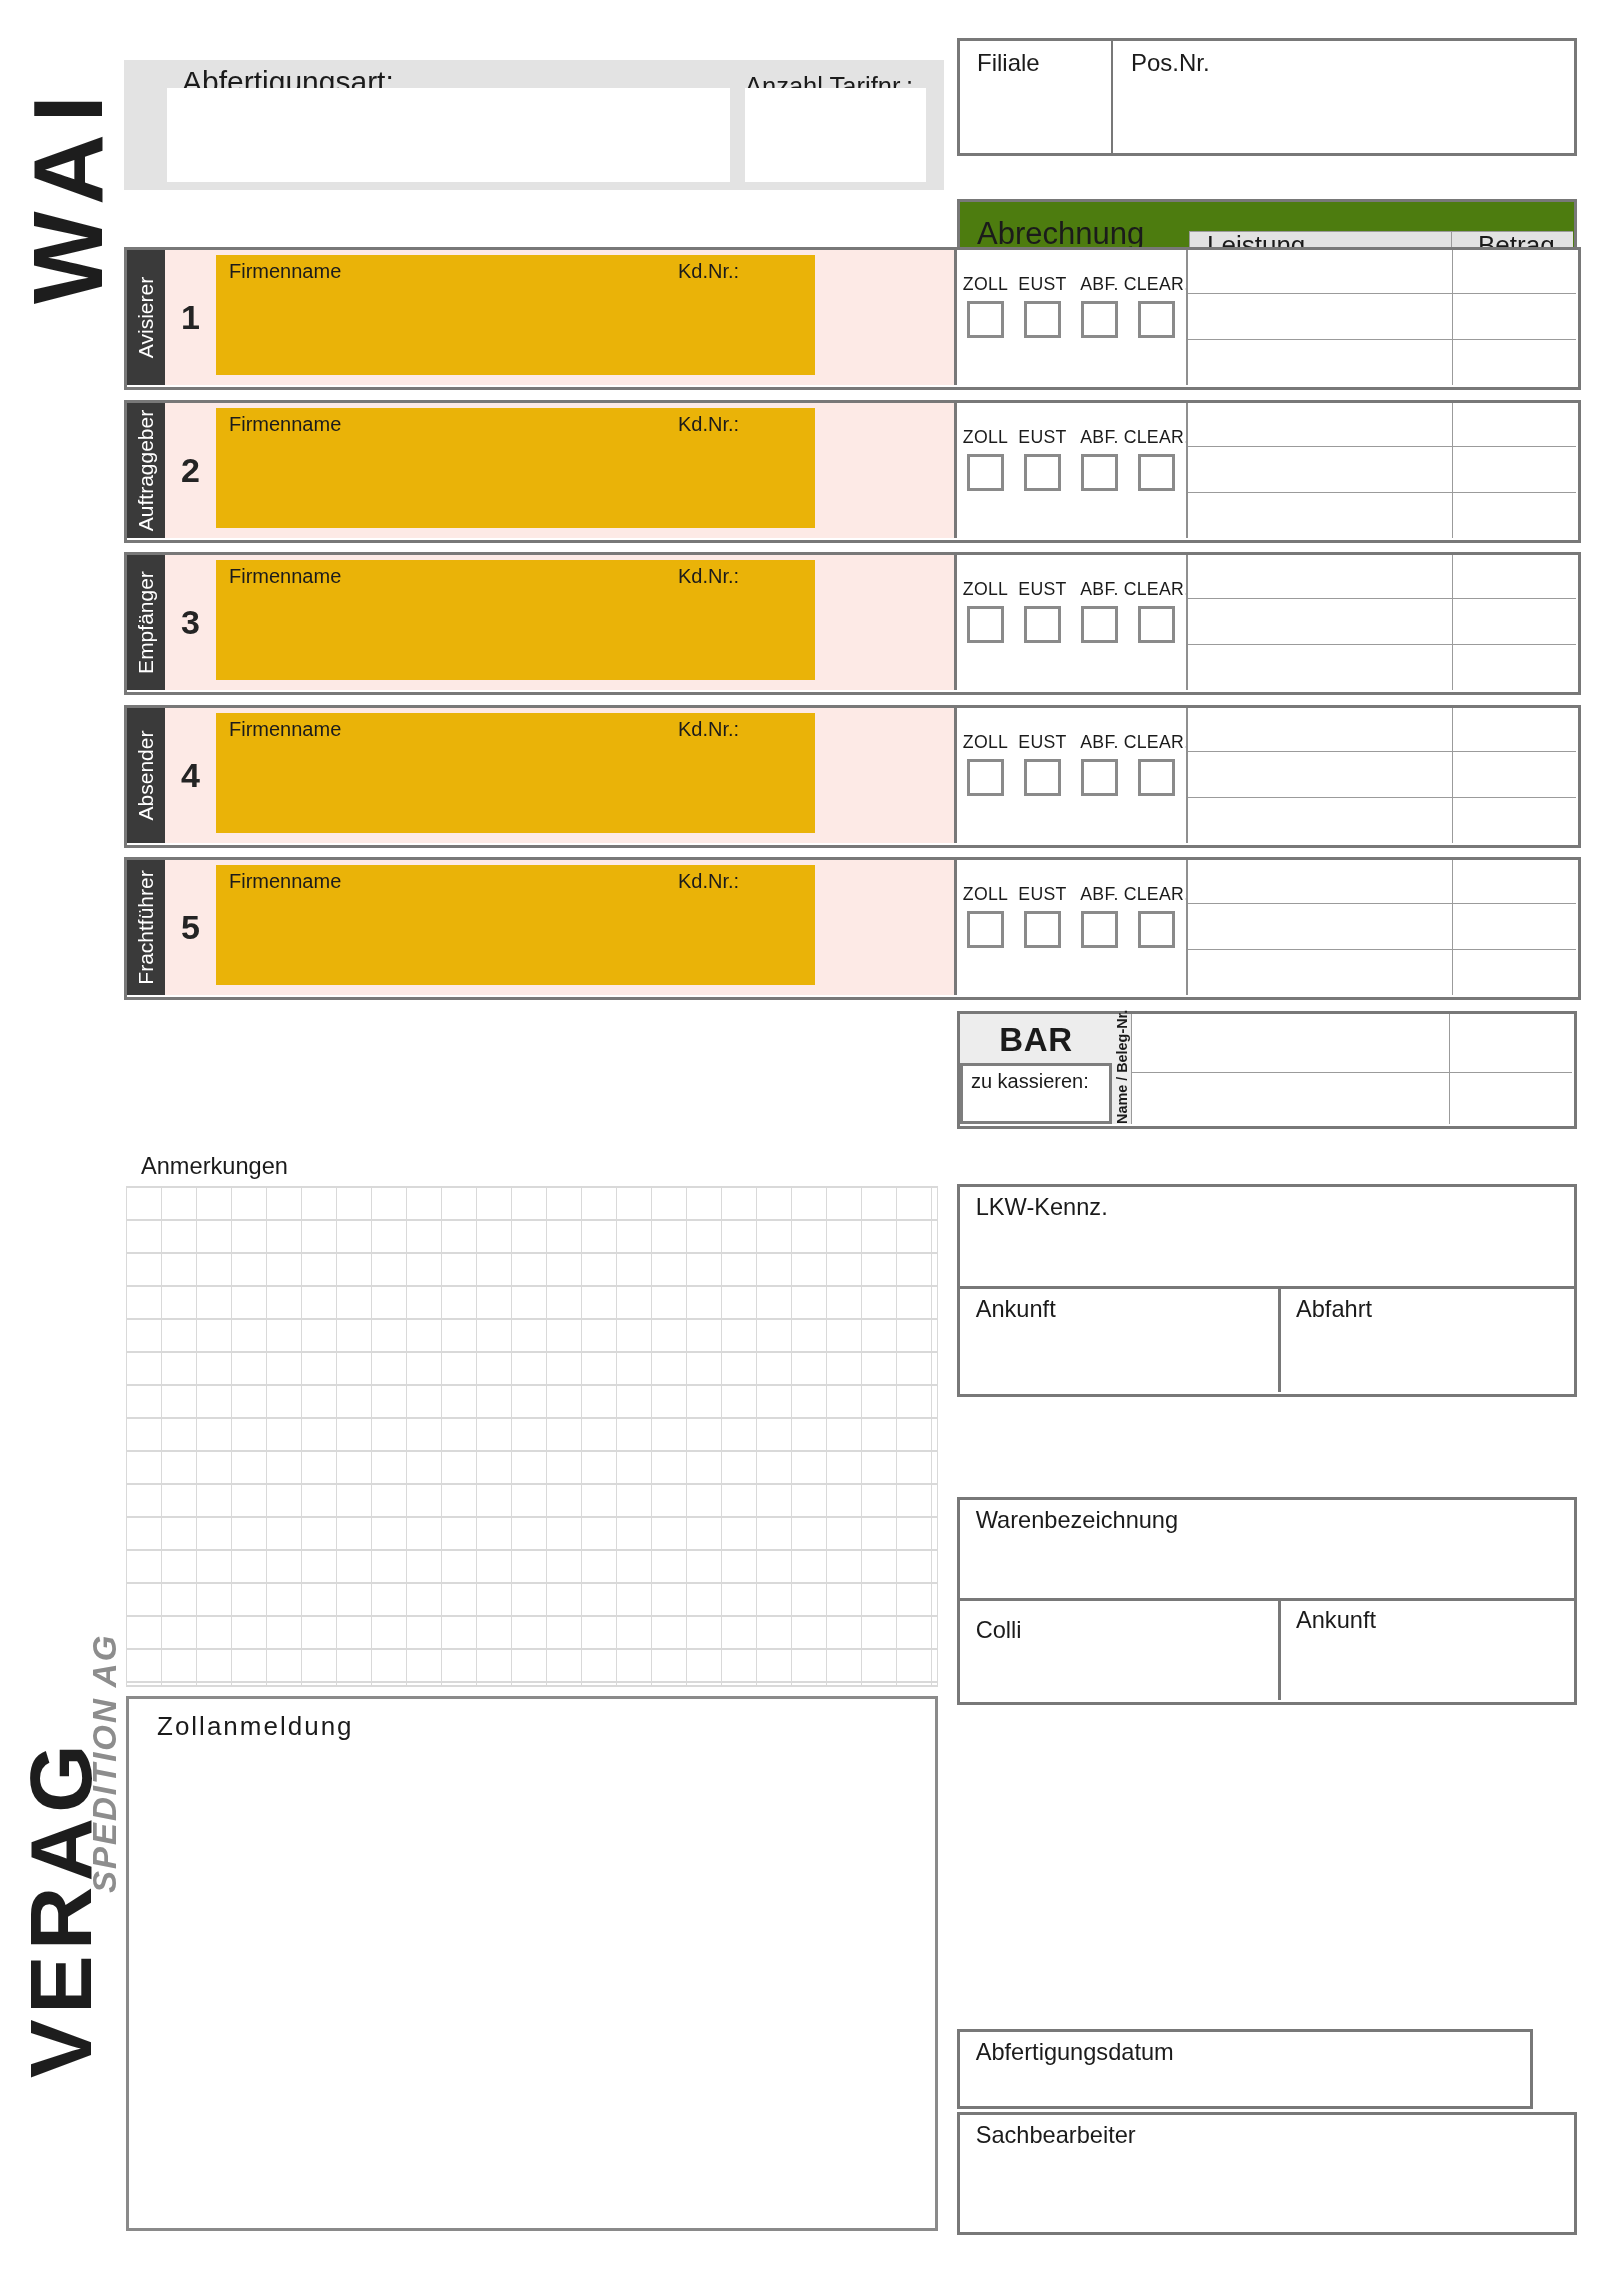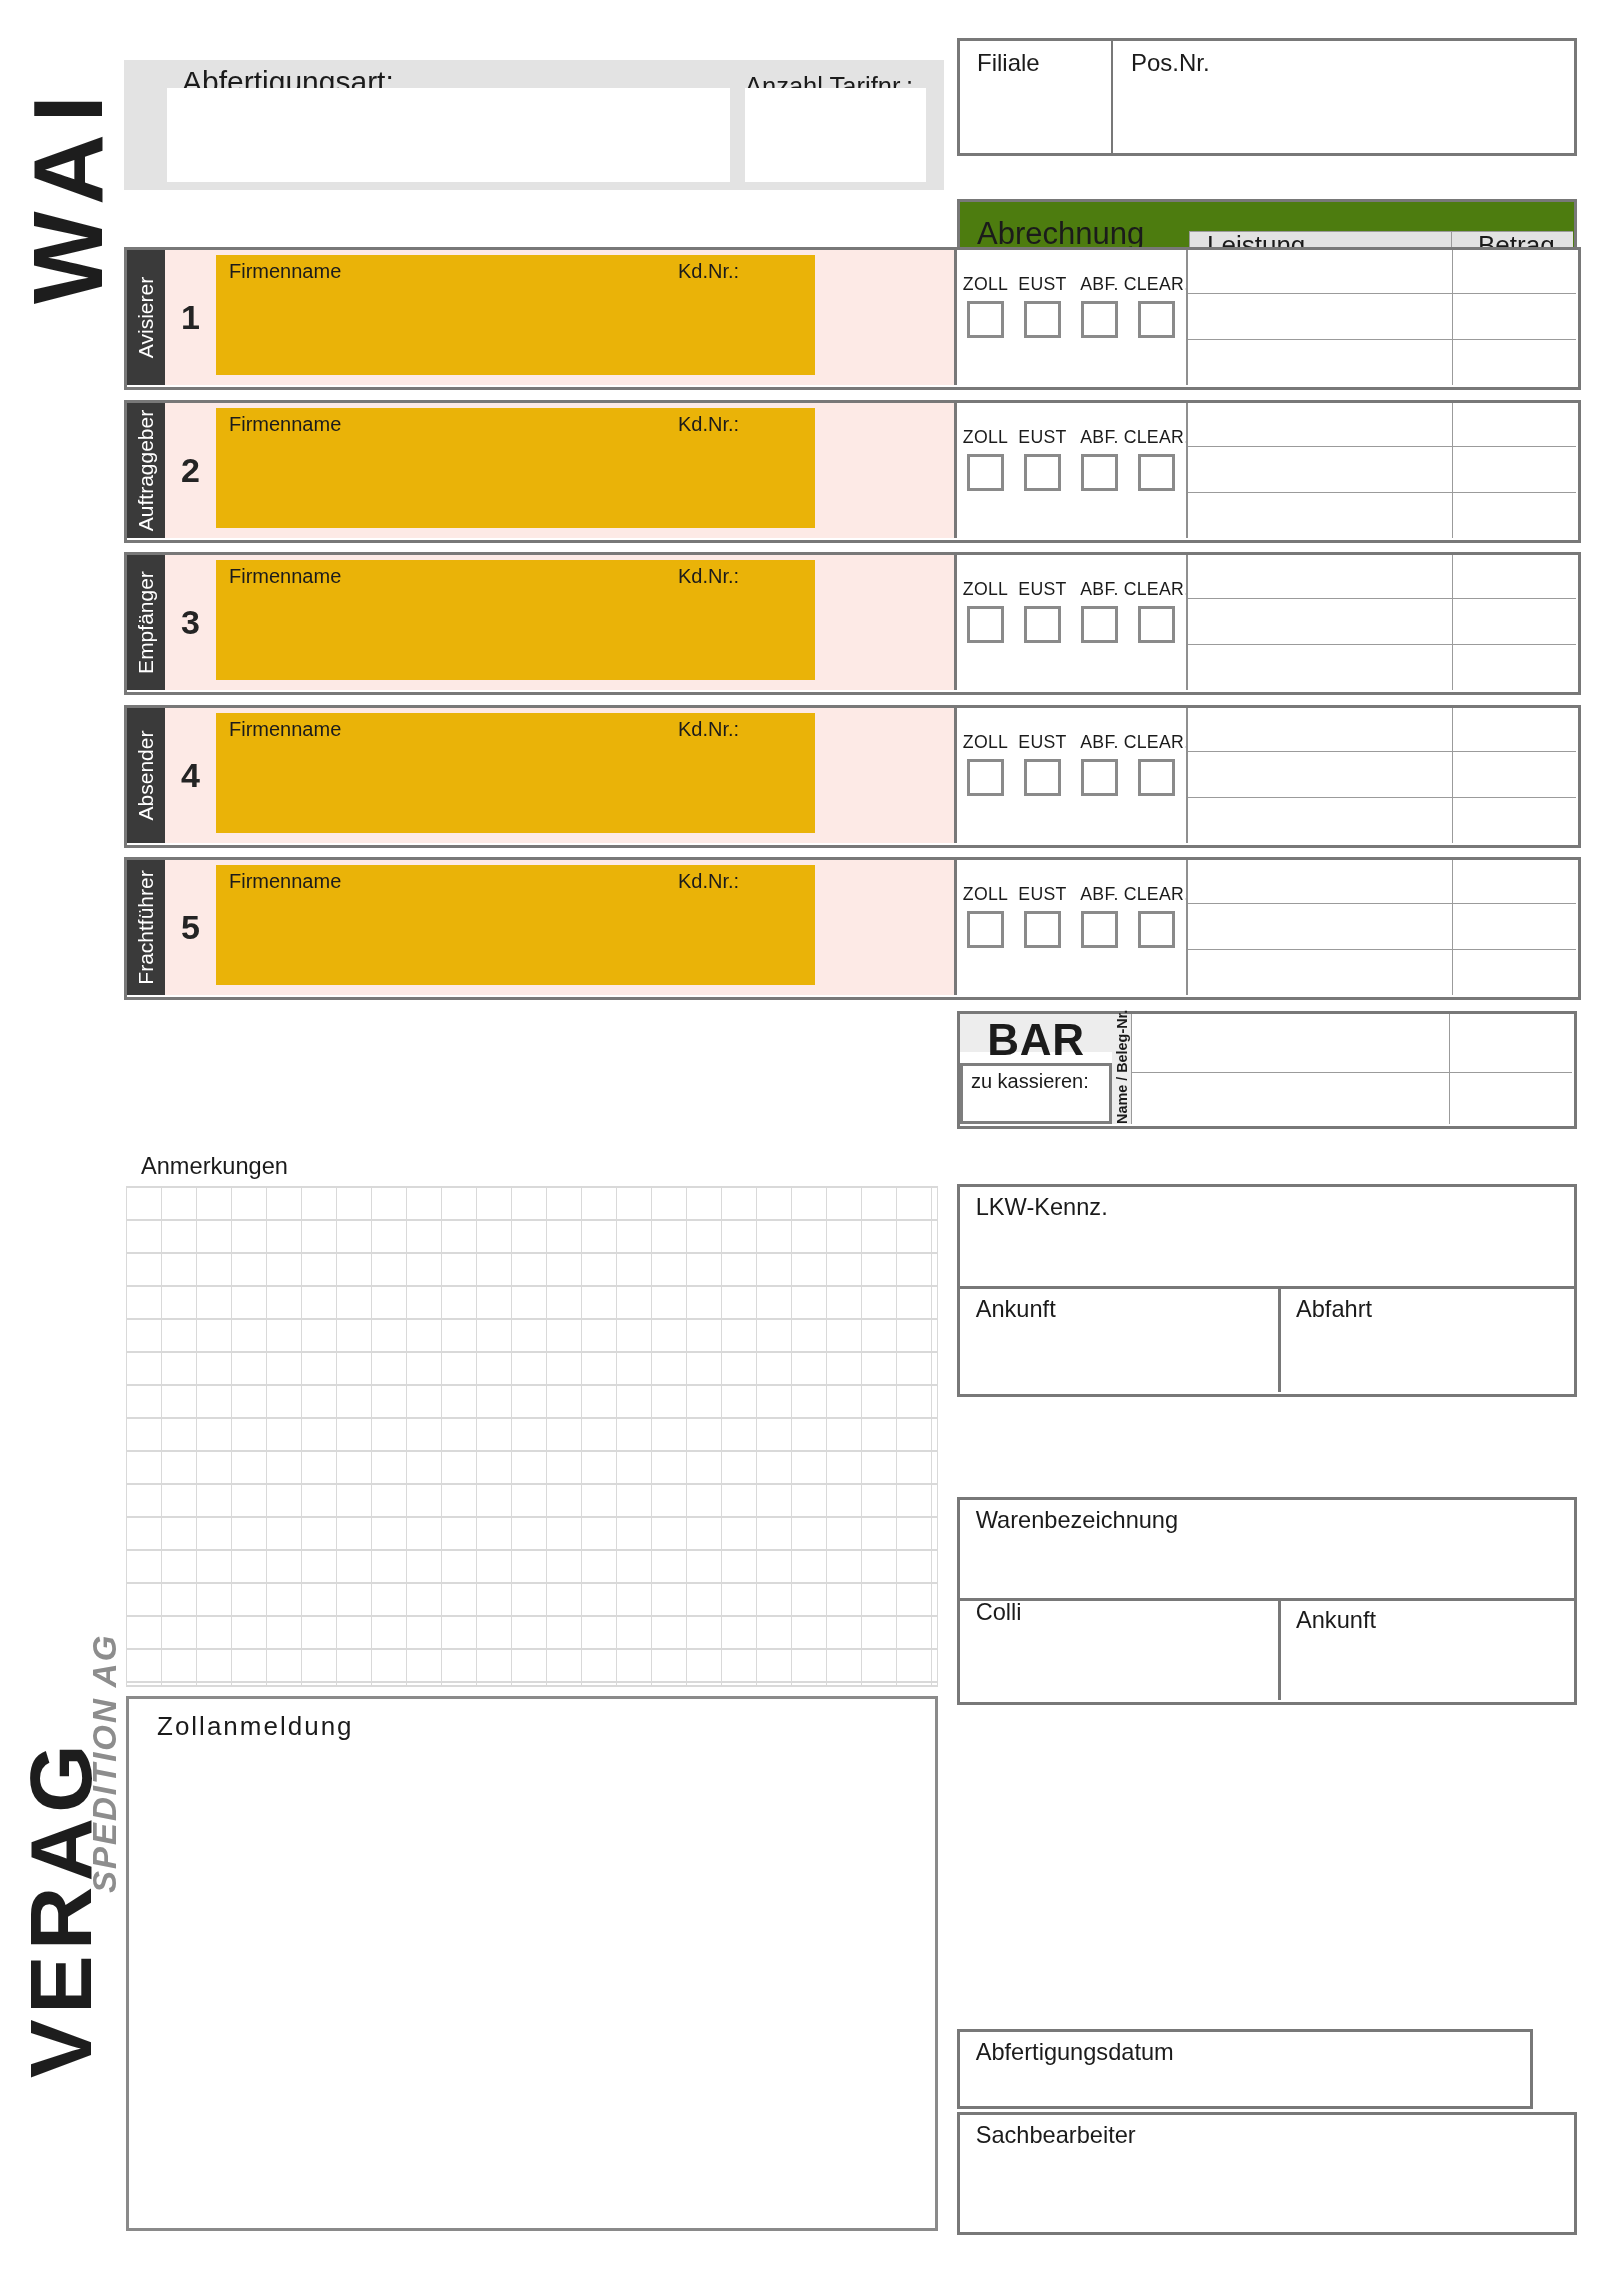--- a/index.html
+++ b/index.html
@@ -34,21 +34,21 @@
   .cb-box{width:37px;height:37px;border:3.3px solid #8a8a8a;background:#fff;margin-top:5.9px;box-sizing:border-box;}
   .row-table{position:absolute;left:1059px;top:0;width:390px;height:135px;border-left:2px solid #8f8f8f;box-sizing:border-box;}
   .row-table .h1{left:0;top:43px;width:100%;height:1.3px;}
   .row-table .h2{left:0;top:89px;width:100%;height:1.3px;}
   .row-table .v1{left:264px;top:0;width:1.3px;height:100%;}
   
   .abr-head{position:absolute;left:957px;top:183px;width:620px;height:64px;border:3.9px solid #787878;background:#4d7c0f;box-sizing:border-box;margin-top:16px;}
   .abr-title{position:absolute;left:17px;top:0;height:56px;line-height:63px;font-size:31px;}
   .abr-col{position:absolute;top:29px;height:27.5px;background:#e2e2e2;border-left:1.3px solid #9a9a9a;border-top:1.3px solid #9a9a9a;box-sizing:border-box;line-height:26px;font-size:26px;}
   
-  .bar-head{position:absolute;left:0;top:0;width:152px;height:38px;background:#ededed;text-align:center;line-height:52px;font-size:44px;font-weight:800;letter-spacing:0.7px;}
+  .bar-head{position:absolute;left:0;top:0;width:152px;height:49px;background:#ededed;text-align:center;line-height:52px;font-size:33px;font-weight:800;letter-spacing:0.7px;}
   .zu-box{position:absolute;left:0;top:49px;width:152px;height:61px;border:3.3px solid #7e7e7e;background:#fff;box-sizing:border-box;}
   .zu-box span{position:absolute;left:7.9px;top:3.9px;font-size:20px;}
   .name-col{position:absolute;left:152px;top:0;width:19.6px;height:110px;background:#ededed;}
   .name-col .vtext{left:1.3px;top:110px;width:110px;height:18.3px;line-height:18.3px;font-size:14.4px;font-weight:600;text-align:center;}
   .bar-right{position:absolute;left:171px;top:0;width:441px;height:110px;border-left:1.3px solid #9a9a9a;box-sizing:border-box;}
   
   .grid{
     position:absolute;left:126px;top:1186px;width:812px;height:501px;
     background-image:
       linear-gradient(to right,#d9d9d9 1.3px,transparent 1.3px),
@@ -294,21 +294,21 @@
     <div class="abs" style="left:0;top:134px;width:318px;height:71px;"></div>
     <div class="lbl field-lbl" style="left:336px;top:109px;">Abfahrt</div>
     <div class="abs" style="left:321px;top:134px;width:292px;height:71px;"></div>
   </div>
 
   <div class="box" style="left:957px;top:1497px;width:620px;height:208px;">
     <div class="lbl field-lbl" style="left:15.7px;top:6.5px;">Warenbezeichnung</div>
     <div class="abs" style="left:0;top:31px;width:612px;height:65px;"></div>
     <div class="divider-h" style="left:0;top:98px;width:100%;height:2.6px;"></div>
     <div class="divider-v" style="left:318px;top:101px;width:2.6px;height:99px;"></div>
-    <div class="lbl field-lbl" style="left:15.7px;top:99px;">Colli</div>
+    <div class="lbl field-lbl" style="left:15.7px;top:117px;">Colli</div>
     <div class="abs" style="left:0;top:133px;width:318px;height:67px;"></div>
     <div class="lbl field-lbl" style="left:336px;top:107px;">Ankunft</div>
     <div class="abs" style="left:321px;top:133px;width:292px;height:67px;"></div>
   </div>
 
   <div class="box" style="left:126px;top:1696px;width:812px;height:535px;border-width:3.3px;border-color:#8a8a8a;">
     <div class="lbl" style="left:22px;top:11.8px;font-size:26px;letter-spacing:2px;margin-left:6px;">Zollanmeldung</div>
     <div class="abs" style="left:0;top:52px;width:806px;height:471px;"></div>
   </div>
 

